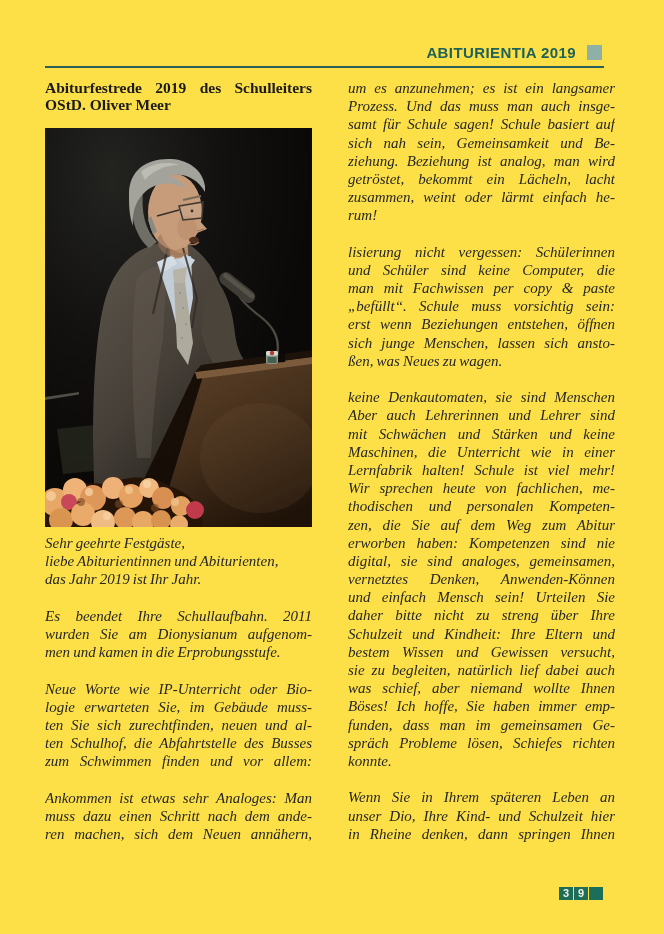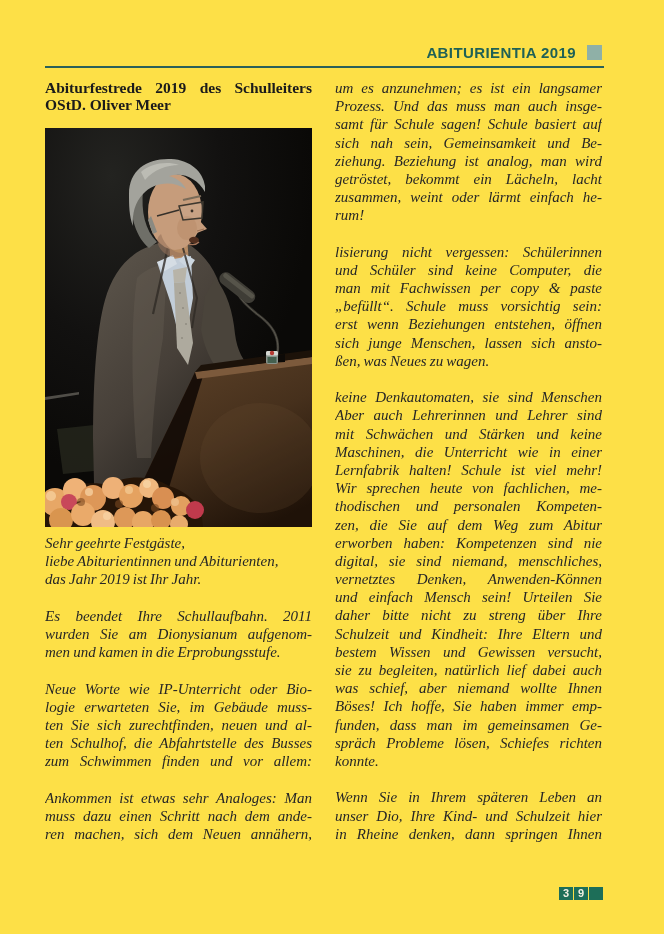--- a/index.html
+++ b/index.html
@@ -6,21 +6,21 @@
   .page{position:relative;width:664px;height:934px;background:#fde047;overflow:hidden;
         font-family:"Liberation Serif","DejaVu Serif",serif;color:#262626;}
   
   .header-row{position:absolute;left:45px;top:42px;width:557px;height:20px;
               display:flex;justify-content:flex-end;align-items:center;gap:11px;
               font-family:"Liberation Sans","DejaVu Sans",sans-serif;font-weight:bold;
               font-size:15px;letter-spacing:0.4px;color:#1f6156;}
   .header-square{width:15px;height:15px;background:#8fb0a7;flex:0 0 auto;}
   .header-rule{position:absolute;left:45px;top:66px;width:559px;height:2px;background:#2a6059;}
   
-  .columns{position:absolute;left:45px;top:79px;width:557px;display:flex;gap:23px;}
+  .columns{position:absolute;left:45px;top:79px;width:557px;display:flex;gap:36px;}
   .col{width:267px;flex:0 0 267px;}
   .article-title{margin:0;font-size:15.5px;font-weight:bold;line-height:17px;color:#1b1b1b;}
   .tline{display:block;}
   .tline.j{text-align:justify;text-align-last:justify;}
   .photo{margin:15px 0 0 0;width:267px;height:399px;}
   .photo svg{display:block;}
   .textflow{margin-top:7px;}
   .col.right .textflow{margin-top:0;}
   .para + .para{margin-top:18.2px;}
   .line{height:18.2px;line-height:18.2px;font-size:15px;overflow:hidden;
@@ -212,21 +212,21 @@
           <div class="para">
             <div class="line j">keine Denkautomaten, sie sind Menschen</div>
             <div class="line j">Aber auch Lehrerinnen und Lehrer sind</div>
             <div class="line j">mit Schwächen und Stärken und keine</div>
             <div class="line j">Maschinen, die Unterricht wie in einer</div>
             <div class="line j">Lernfabrik halten! Schule ist viel mehr!</div>
             <div class="line j">Wir sprechen heute von fachlichen, me-</div>
             <div class="line j">thodischen und personalen Kompeten-</div>
             <div class="line j">zen, die Sie auf dem Weg zum Abitur</div>
             <div class="line j">erworben haben: Kompetenzen sind nie</div>
-            <div class="line j">digital, sie sind niemand, menschliches,</div>
+            <div class="line j">digital, sie sind analoges, gemeinsamen,</div>
             <div class="line j">vernetztes Denken, Anwenden-Können</div>
             <div class="line j">und einfach Mensch sein! Urteilen Sie</div>
             <div class="line j">daher bitte nicht zu streng über Ihre</div>
             <div class="line j">Schulzeit und Kindheit: Ihre Eltern und</div>
             <div class="line j">bestem Wissen und Gewissen versucht,</div>
             <div class="line j">sie zu begleiten, natürlich lief dabei auch</div>
             <div class="line j">was schief, aber niemand wollte Ihnen</div>
             <div class="line j">Böses! Ich hoffe, Sie haben immer emp-</div>
             <div class="line j">funden, dass man im gemeinsamen Ge-</div>
             <div class="line j">spräch Probleme lösen, Schiefes richten</div>

